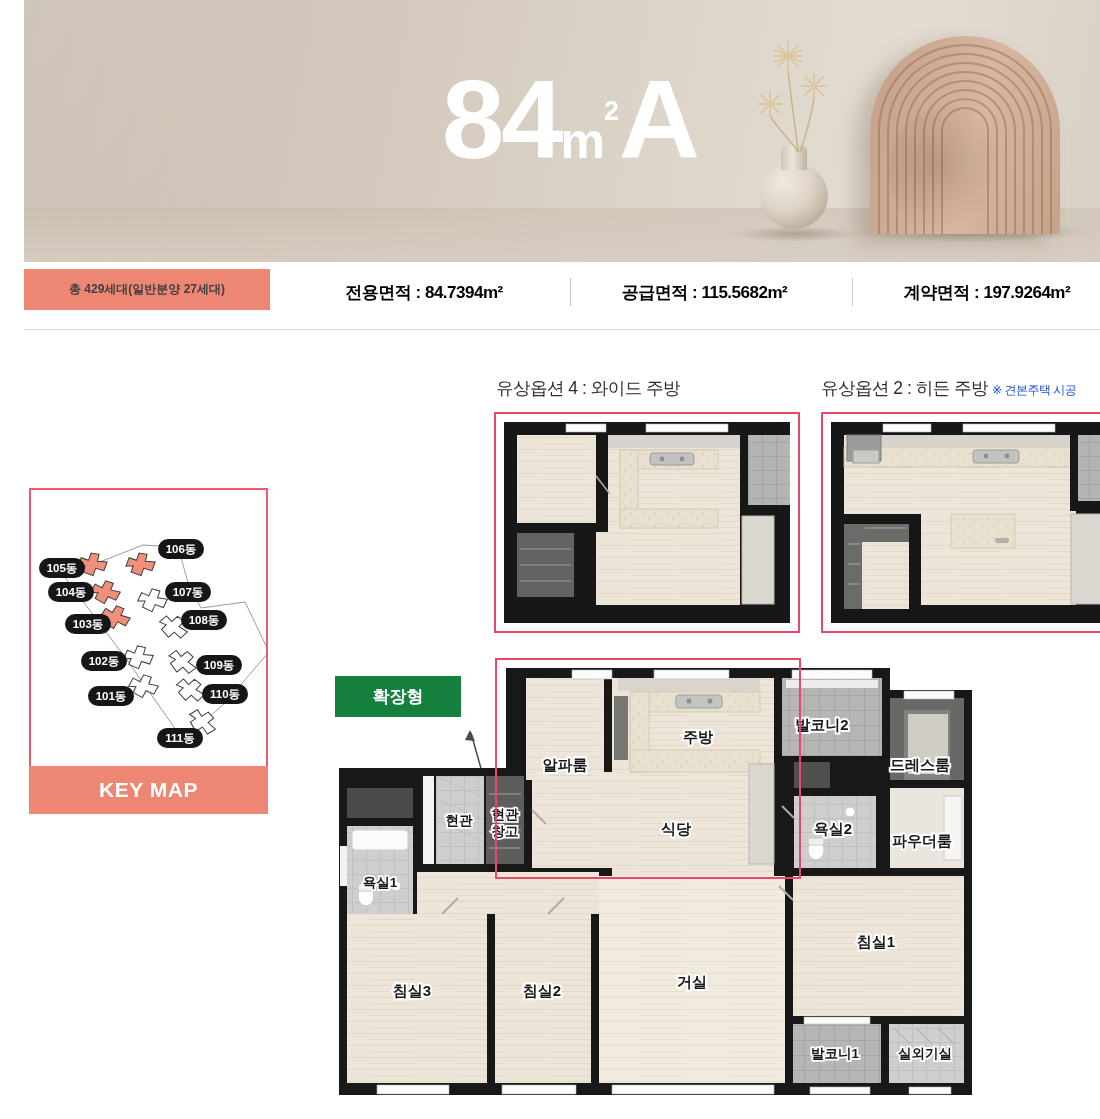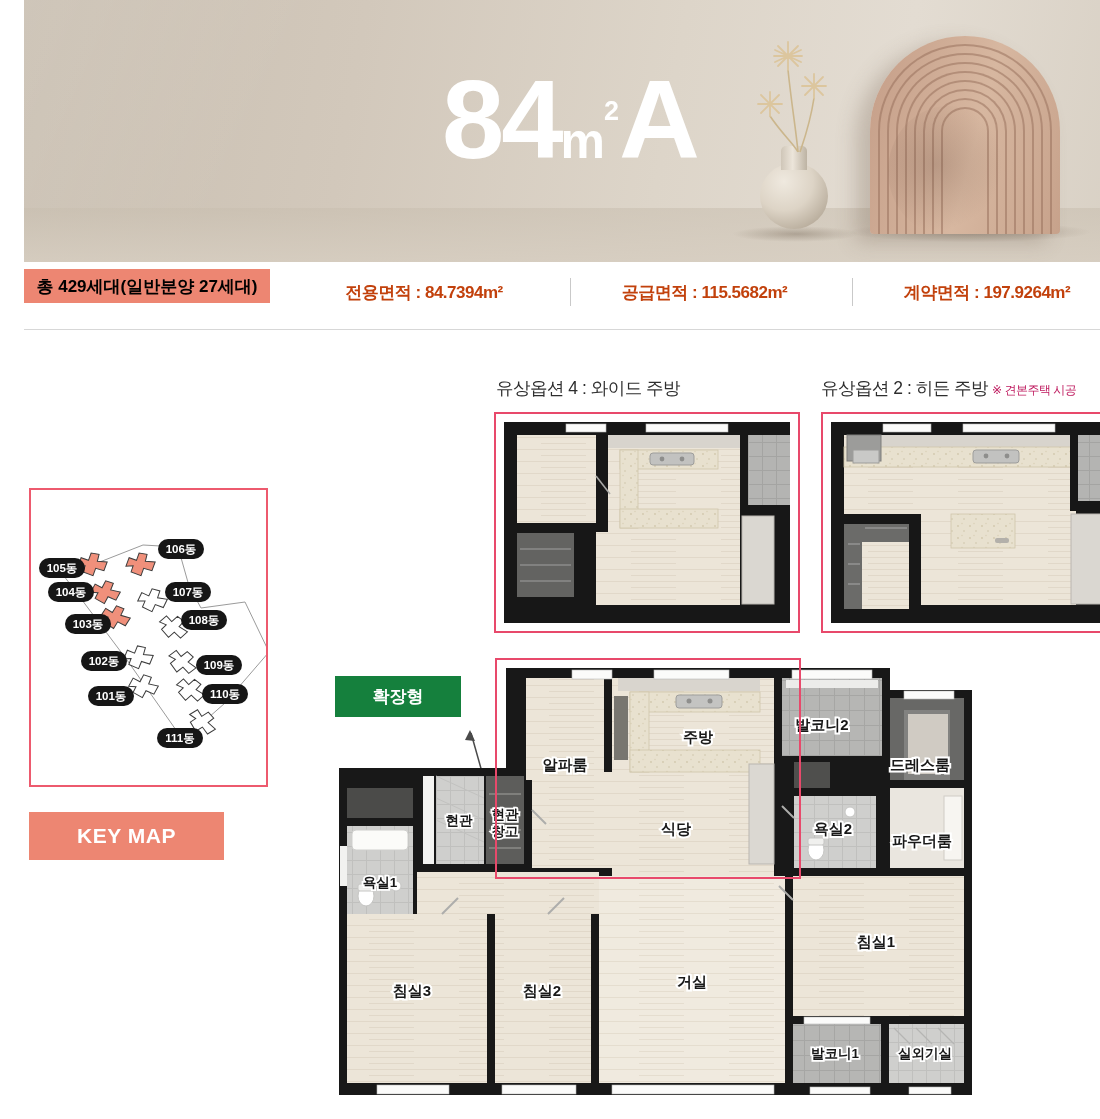--- a/index.html
+++ b/index.html
@@ -40,42 +40,42 @@
   .r3 { left:35px; right:35px; top:35px; bottom:0; border-radius:60px 60px 0 0; }
   .r4 { left:44px; right:44px; top:44px; bottom:0; border-radius:51px 51px 0 0; }
   .r5 { left:53px; right:53px; top:53px; bottom:0; border-radius:42px 42px 0 0; }
   .r6 { left:62px; right:62px; top:62px; bottom:0; border-radius:33px 33px 0 0; }
   .r7 { left:71px; right:71px; top:71px; bottom:0; border-radius:24px 24px 0 0; }
   .arch-plant-shadow { position:absolute; left:18px; top:70px; width:120px; height:130px; border-radius:50%;
           background:radial-gradient(ellipse at 40% 45%, rgba(92,66,54,.22), rgba(92,66,54,0) 65%); }
 
   
   .sep-line { position:absolute; left:0; top:329px; width:1100px; height:1px; background:#d7d7d7; }
-  .unit-badge { position:absolute; left:0; top:269px; width:246px; height:34px; background:#ED8672;
-          color:#000000; font-size:17px; font-weight:bold; display:flex; align-items:center; justify-content:center; }
+  .unit-badge { position:absolute; left:0; top:269px; width:246px; height:41px; background:#ED8672;
+          color:#404040; font-size:12px; font-weight:bold; display:flex; align-items:center; justify-content:center; }
   .area-item { position:absolute; top:269px; height:46px; display:flex; align-items:center; justify-content:center;
-          font-size:17px; font-weight:bold; color:#c2410c; letter-spacing:-0.5px; }
+          font-size:17px; font-weight:bold; color:#000000; letter-spacing:-0.5px; }
   .ai-1 { left:280px; width:240px; }
   .ai-2 { left:558px; width:245px;text-align:right; }
   .ai-3 { left:838px; width:250px; }
   .v-div { position:absolute; top:278px; width:1px; height:28px; background:#c9c9c9; }
   .vd-1 { left:546px; } .vd-2 { left:828px; }
 
   
   .opt-label { position:absolute; top:376px; font-size:17.5px; color:#2e2e2e; letter-spacing:-0.5px; }
   .ol-1 { left:472px; } .ol-2 { left:797px; }
-  .opt-note { font-size:12px; color:#be185d; margin-left:4px; }
+  .opt-note { font-size:12px; color:#1d4ed8; margin-left:4px; }
   .opt-box { position:absolute; top:412px; height:221px; border:2px solid #E8496B; background:#fff; }
   .ob-1 { left:470px; width:306px; } .ob-2 { left:797px; width:303px; }
   .opt-box svg { display:block; width:100%; height:100%; }
 
   
   .keymap-box { position:absolute; left:5px; top:488px; width:239px; height:299px; border:2px solid #ED5A6E; background:#fff; }
   .keymap-box svg { display:block; width:100%; height:100%; }
-  .keymap-banner { position:absolute; left:5px; top:812px; width:195px; height:48px; background:#ED8672;
+  .keymap-banner { position:absolute; left:5px; top:766px; width:239px; height:48px; background:#ED8672;
           color:#fff; font-weight:bold; font-size:21px; letter-spacing:0.5px;
           display:flex; align-items:center; justify-content:center; }
   .pill { fill:#161616; }
   .pill-t { fill:#fff; font-size:11.5px; font-weight:bold; text-anchor:middle; }
   .bldg-w { fill:#ffffff; stroke:#3c3c3c; stroke-width:1; }
   .bldg-c { fill:#F0907B; stroke:#3c3c3c; stroke-width:1; }
 
   
   .main-plan { position:absolute; left:300px; top:650px; width:660px; height:465px; }
   .main-plan svg { display:block; width:100%; height:100%; }

